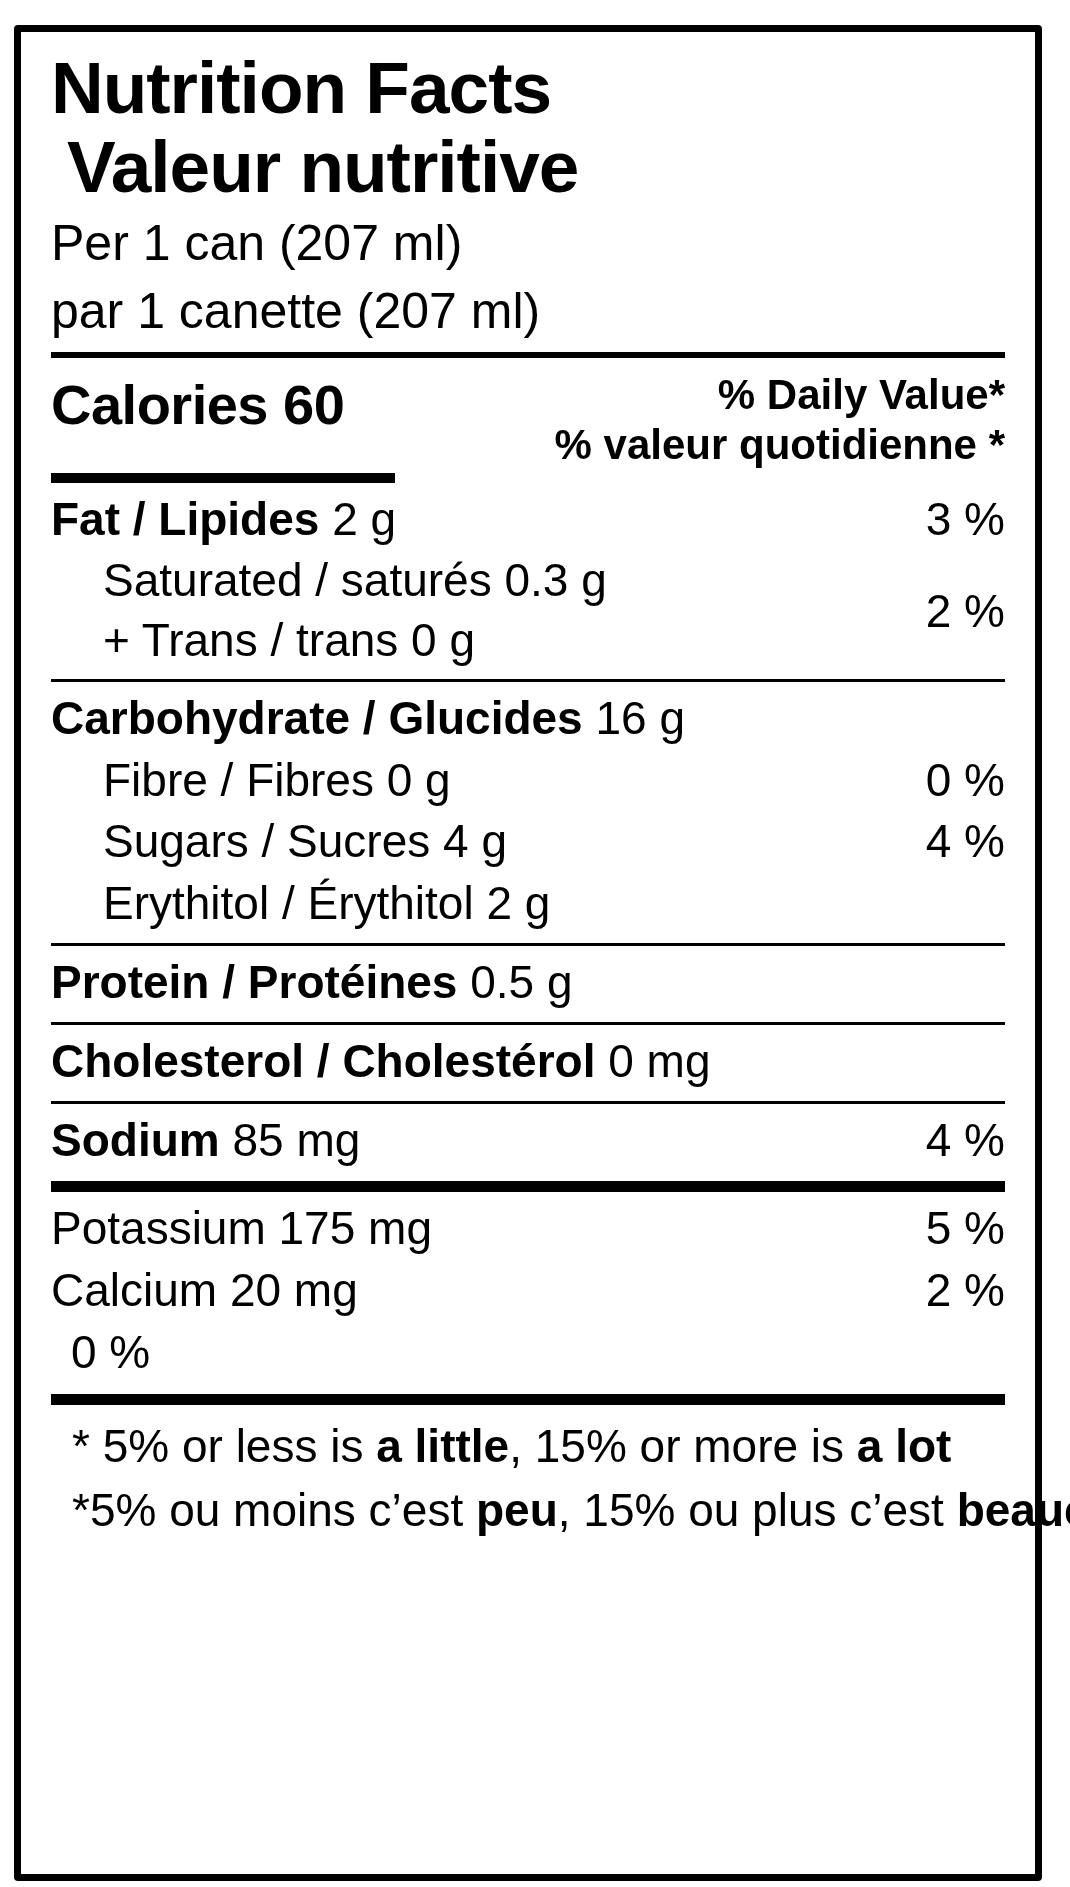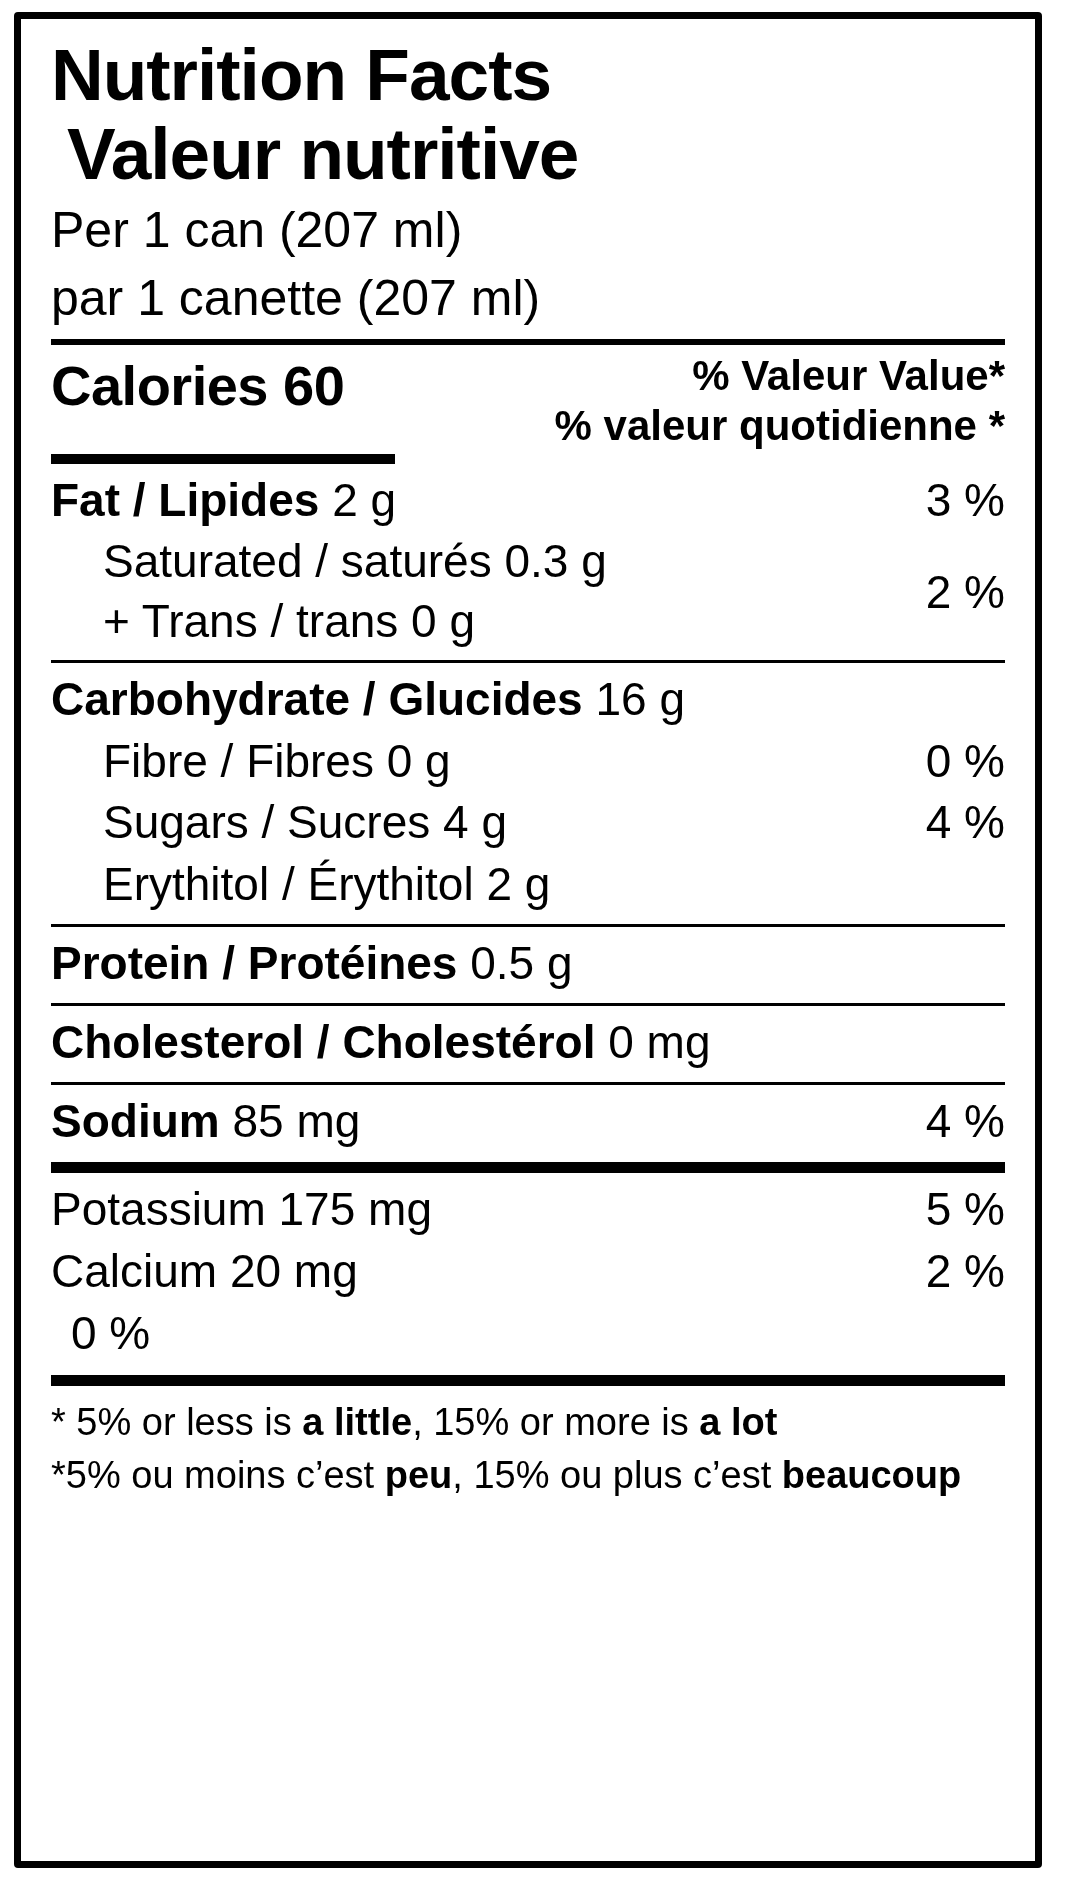--- a/index.html
+++ b/index.html
@@ -11,21 +11,21 @@
     width: 1070px;
     height: 1887px;
     font-family: "Liberation Sans", sans-serif;
     color: #000000;
     -webkit-font-smoothing: antialiased;
   }
 
   .panel {
     position: absolute;
     left: 14px;
-    top: 12px;
+    top: 25px;
     width: 1028px;
     height: 1856px;
     box-sizing: border-box;
     border: 7px solid #000;
     border-radius: 4px;
     background: #fff;
   }
 
   .inner {
     position: absolute;
@@ -65,21 +65,21 @@
   .rule-thick  { height: 11px; background: #000; }
 
   .sp-6  { height: 6px; }
   .sp-8  { height: 8px; }
   .sp-10 { height: 10px; }
   .sp-12 { height: 12px; }
 
   
   .cal-block {
     position: relative;
-    margin-top: 6px;
+    margin-top: 12px;
   }
   .cal-row {
     display: flex;
     align-items: flex-start;
     justify-content: space-between;
   }
   .calories {
     font-size: 56px;
     font-weight: bold;
     letter-spacing: -0.5px;
@@ -131,24 +131,25 @@
     white-space: nowrap;
   }
   .satfat-pct {
     font-size: 46px;
     white-space: nowrap;
     padding-left: 20px;
   }
 
   
   .footnote {
-    font-size: 38px;
+    font-size: 46px;
     line-height: 1.30;
     white-space: nowrap;
     padding: 2px 0;
+    margin-left: 21px;
   }
 </style>
 </head>
 <body>
 
 <div class="panel">
   <div class="inner">
 
     <div class="title-en">Nutrition Facts</div>
     <div class="title-fr">Valeur nutritive</div>
@@ -156,21 +157,21 @@
     <div class="serving">Per 1 can (207 ml)</div>
     <div class="serving">par 1 canette (207 ml)</div>
 
     <div class="sp-12"></div>
     <div class="rule-med"></div>
 
     <div class="cal-block">
       <div class="cal-row">
         <div class="calories">Calories 60</div>
         <div class="dv-col">
-          <div>% Valeur Value*</div>
+          <div>% Daily Value*</div>
           <div>% valeur quotidienne *</div>
         </div>
       </div>
       <div class="cal-underline"></div>
     </div>
 
     <div class="sp-6"></div>
 
     <div class="row">
       <div class="label"><span class="b">Fat / Lipides</span> <span>2 g</span></div>

